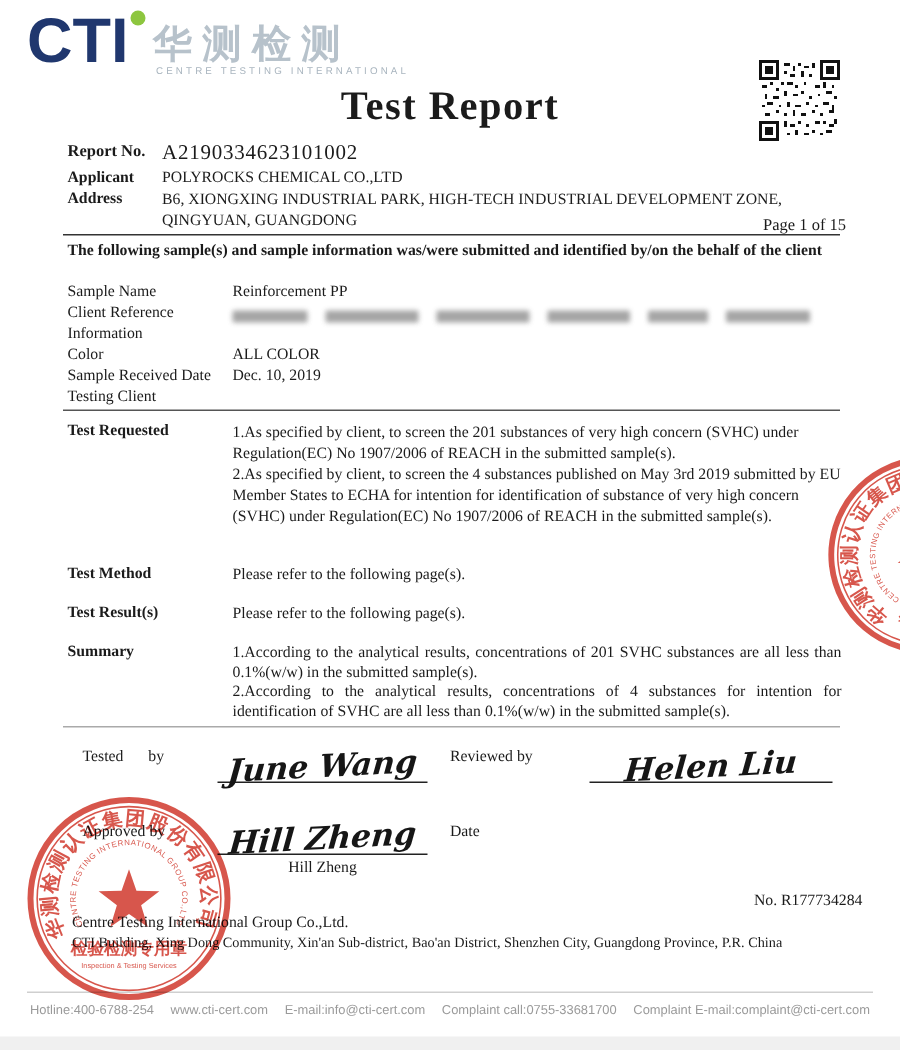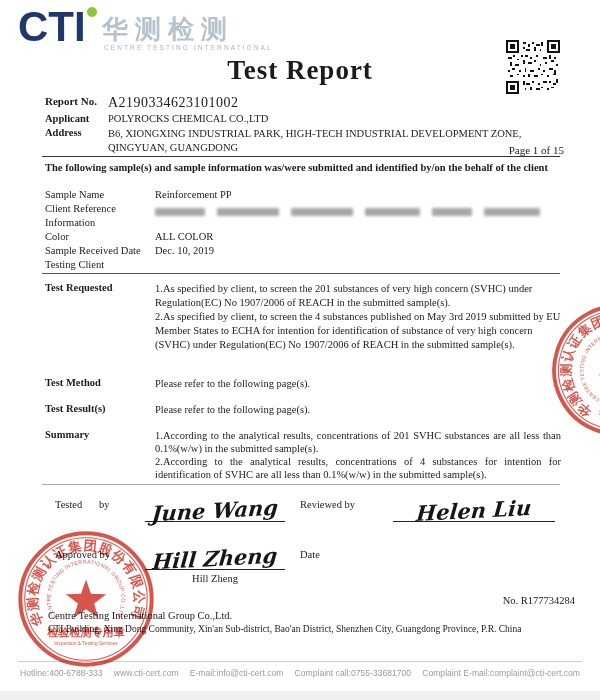--- a/index.html
+++ b/index.html
@@ -161,21 +161,21 @@
 
   <div class="sig-label" style="left:300px;top:549px">Date</div>
 
   <div class="refno">No. R177734284</div>
 
   <div class="co-name">Centre Testing International Group Co.,Ltd.</div>
   <div class="co-addr">CTI Building, Xing Dong Community, Xin'an Sub-district, Bao'an District, Shenzhen City, Guangdong Province, P.R. China</div>
 
   <div class="f-hr"></div>
   <div class="footer">
-    <span>Hotline:400-6788-333</span>
+    <span>Hotline:400-6788-254</span>
     <span>www.cti-cert.com</span>
     <span>E-mail:info@cti-cert.com</span>
     <span>Complaint call:0755-33681700</span>
     <span>Complaint E-mail:complaint@cti-cert.com</span>
   </div>
   <div class="bottom-strip"></div>
 
   <svg class="stamp stamp-left" viewBox="0 0 160 160">
     <g fill="none" stroke="#d13a2e">
       <circle cx="80" cy="80" r="74" stroke-width="4.5"></circle>

